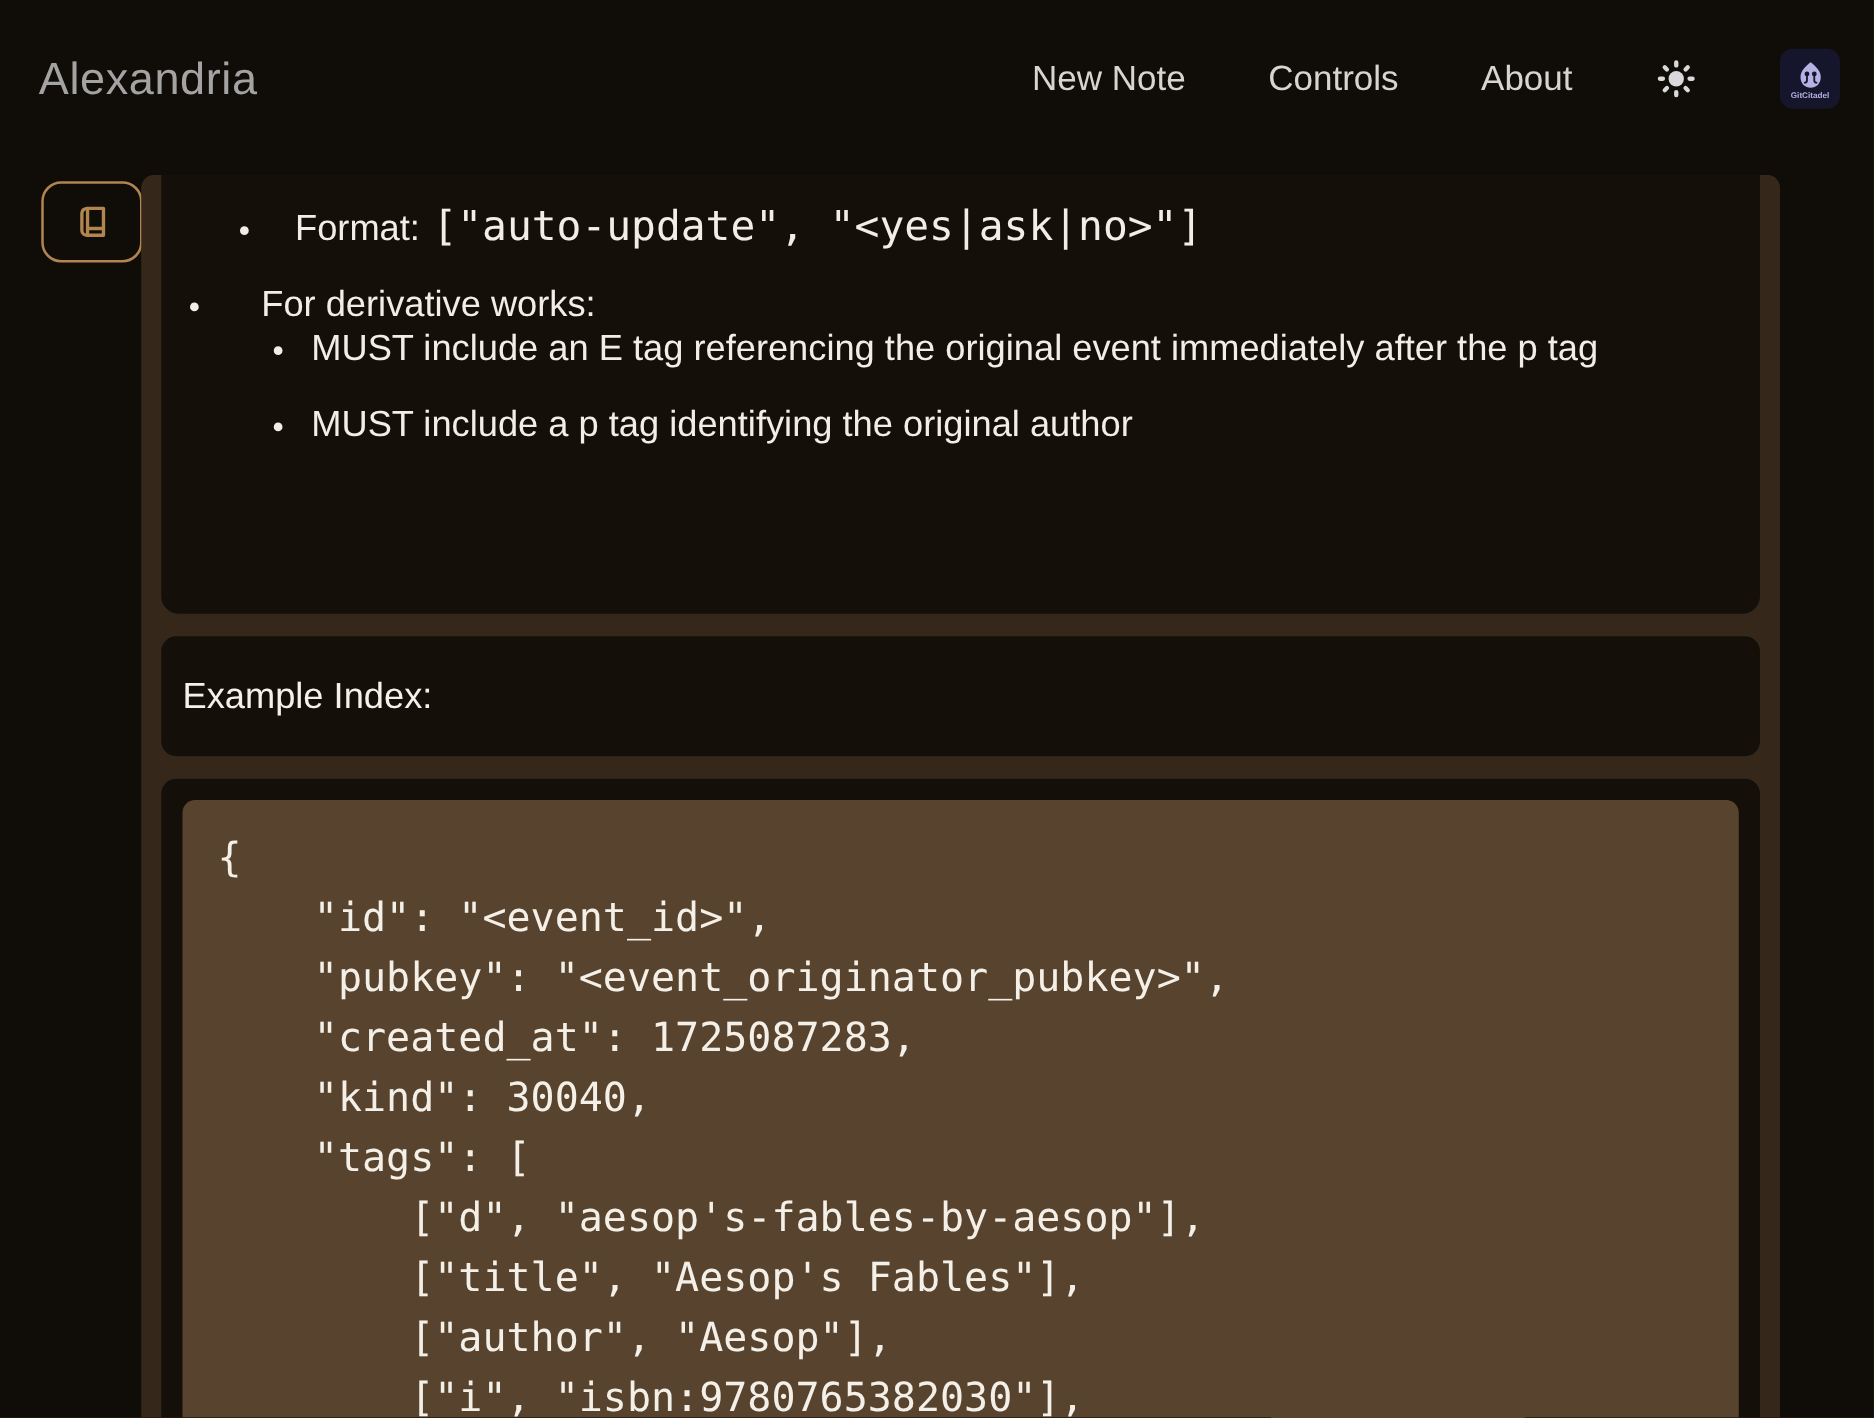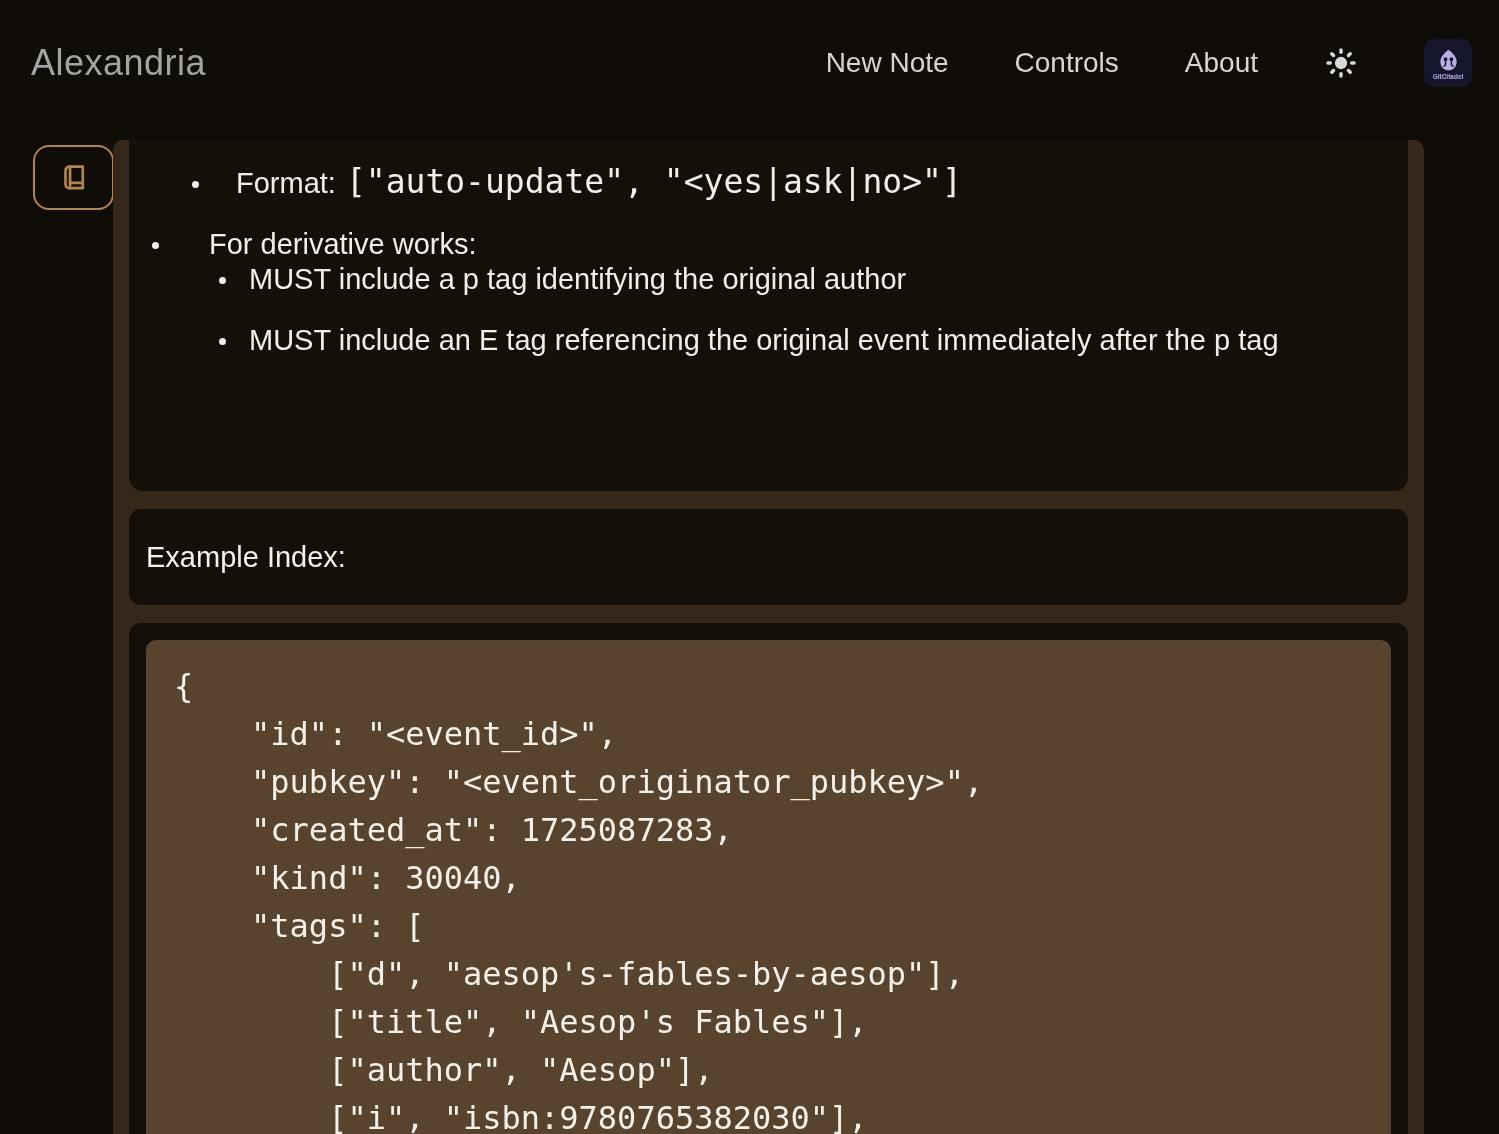--- a/index.html
+++ b/index.html
@@ -163,22 +163,22 @@
 <main class="panel">
 
   <section class="card card-bullets">
     <ul class="doc-list">
       <li class="b-sub">
         <span class="label-gap">Format:</span><code class="inline-code">["auto-update", "&lt;yes|ask|no&gt;"]</code>
       </li>
       <li class="b-top">
         <span>For derivative works:</span>
         <ul>
+          <li class="b-inner">MUST include an E tag referencing the original event immediately after the p tag</li>
           <li class="b-inner">MUST include a p tag identifying the original author</li>
-          <li class="b-inner">MUST include an E tag referencing the original event immediately after the p tag</li>
         </ul>
       </li>
     </ul>
   </section>
 
   <section class="card card-example">
     <span>Example Index:</span>
   </section>
 
   <section class="card card-code">

